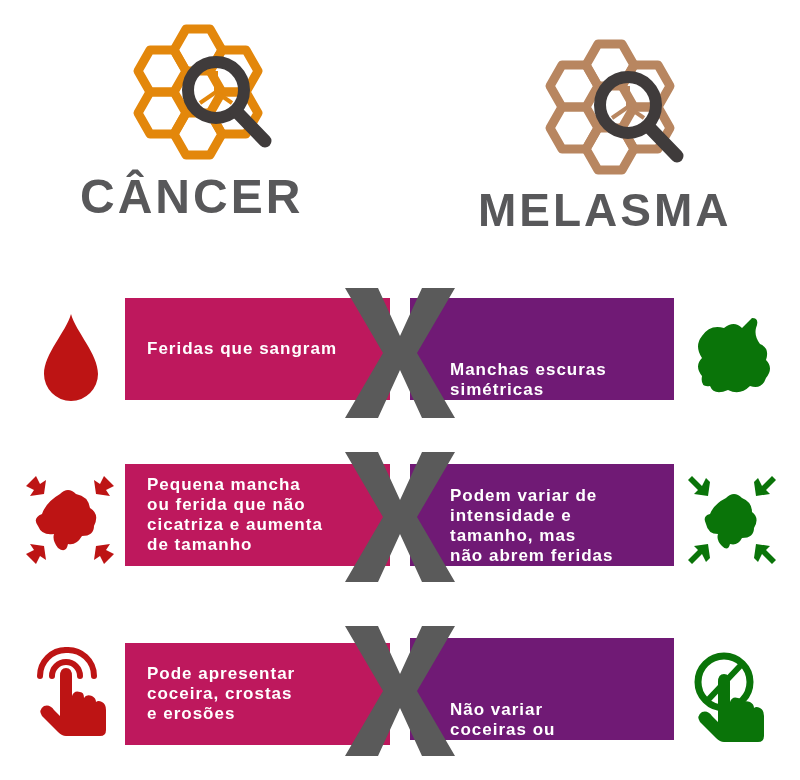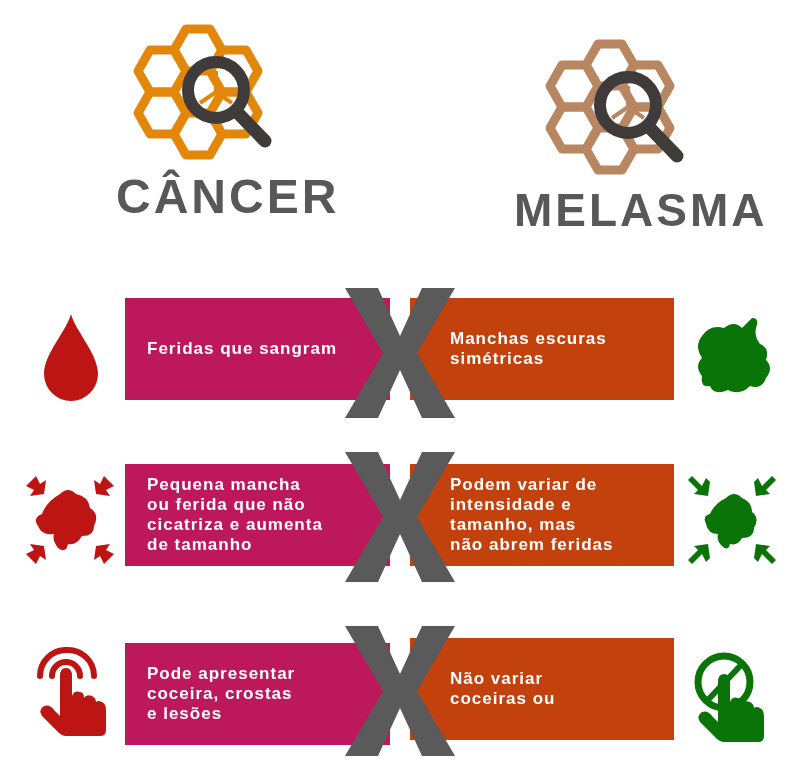--- a/index.html
+++ b/index.html
@@ -1,22 +1,22 @@
 <!DOCTYPE html>
 <html><head>
 <meta charset="utf-8">
 <style>
   html,body{margin:0;padding:0;background:#fff;}
   body{width:800px;height:780px;position:relative;overflow:hidden;font-family:"Liberation Sans",sans-serif;}
   .abs{position:absolute;}
-  .title{color:#58585a;font-weight:bold;letter-spacing:3px;line-height:50px;font-family:"Liberation Sans",sans-serif;margin-left:36px;}
+  .title{color:#58585a;font-weight:bold;letter-spacing:3px;line-height:50px;font-family:"Liberation Sans",sans-serif;}
   .row{position:absolute;left:0;width:800px;height:160px;}
   .box{position:absolute;color:#fff;font-weight:bold;font-size:17px;letter-spacing:1px;line-height:20px;display:flex;align-items:center;box-sizing:border-box;}
   .box-left{background:#be185d;left:125px;width:265px;height:102px;padding-left:22px;}
-  .box-right{background:#c2410c;left:410px;width:264px;height:102px;padding-left:40px;}
+  .box-right{background:#701a75;left:410px;width:264px;height:102px;padding-left:40px;align-items:flex-end;}
   .vs{position:absolute;left:340px;width:120px;height:130px;}
   .icon{position:absolute;}
 </style>
 </head>
 <body>
 
 <div class="abs" style="left:70px;top:10px;width:260px;height:270px;">
   <svg class="abs" style="left:50px;top:5px;" width="160" height="150" viewBox="0 0 160 150">
     <g fill="none" stroke="#e3870b" stroke-width="9" stroke-linejoin="round">
       <polygon points="66,14 90,14 102,35 90,56 66,56 54,35"></polygon>
@@ -123,21 +123,21 @@
   <svg class="icon" style="left:36px;top:20px;" width="72" height="96" viewBox="0 0 72 96">
     <path d="M30 6 A26 26 0 0 1 58 32" fill="none" stroke="#bd1414" stroke-width="6" stroke-linecap="round"></path>
     <path d="M4 32 A26 26 0 0 1 30 6" fill="none" stroke="#bd1414" stroke-width="6" stroke-linecap="round"></path>
     <path d="M16 32 A14 14 0 0 1 44 32" fill="none" stroke="#bd1414" stroke-width="6" stroke-linecap="round"></path>
     <path d="M24 32 Q24 24 30 24 Q36 24 36 32 L36 52 Q38 46 44 48 Q48 48 48 54 Q50 50 56 52 Q60 54 60 58 Q62 56 66 58 Q70 60 70 66 L70 86 Q70 92 64 92 L30 92 Q26 92 22 88 L6 72 Q2 66 8 62 Q14 60 18 66 L24 72 Z" fill="#bd1414"></path>
   </svg>
   <div class="box box-left" style="top:19px;">
     <div>
       <div>Pode apresentar</div>
       <div>coceira, crostas</div>
-      <div>e lesões</div>
+      <div>e erosões</div>
     </div>
   </div>
   <div class="box box-right" style="top:14px;">
     <div>
       <div>Não variar</div>
       <div>coceiras ou</div>
     </div>
   </div>
   <svg class="vs" style="top:2px;" viewBox="0 0 120 130">
     <polygon points="5,0 38,0 60,48 82,0 115,0 77,65 115,130 82,130 60,82 38,130 5,130 43,65" fill="#5a5a5a"></polygon>

